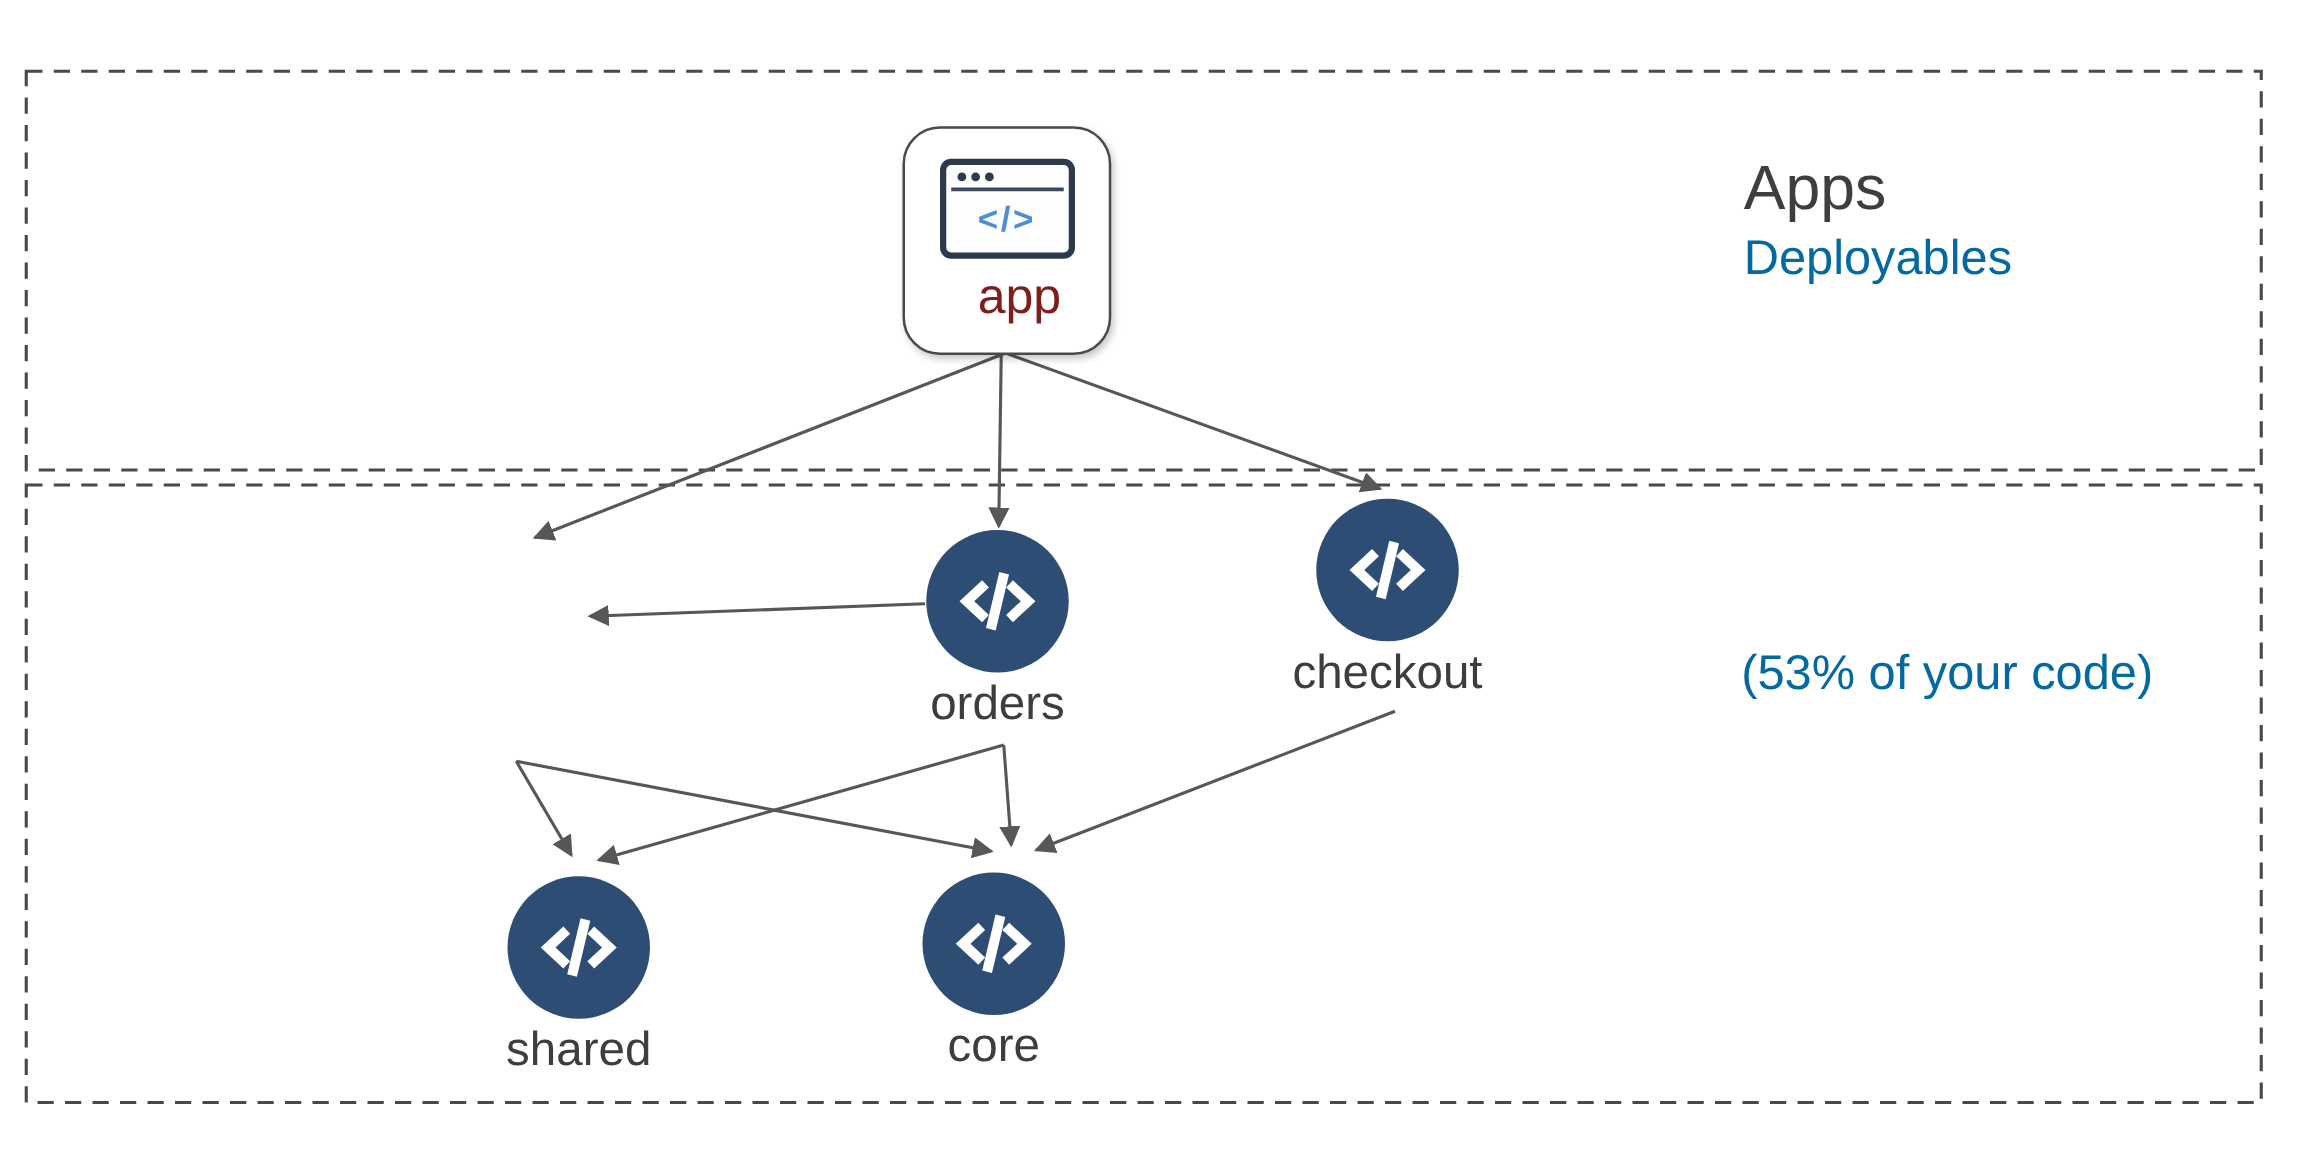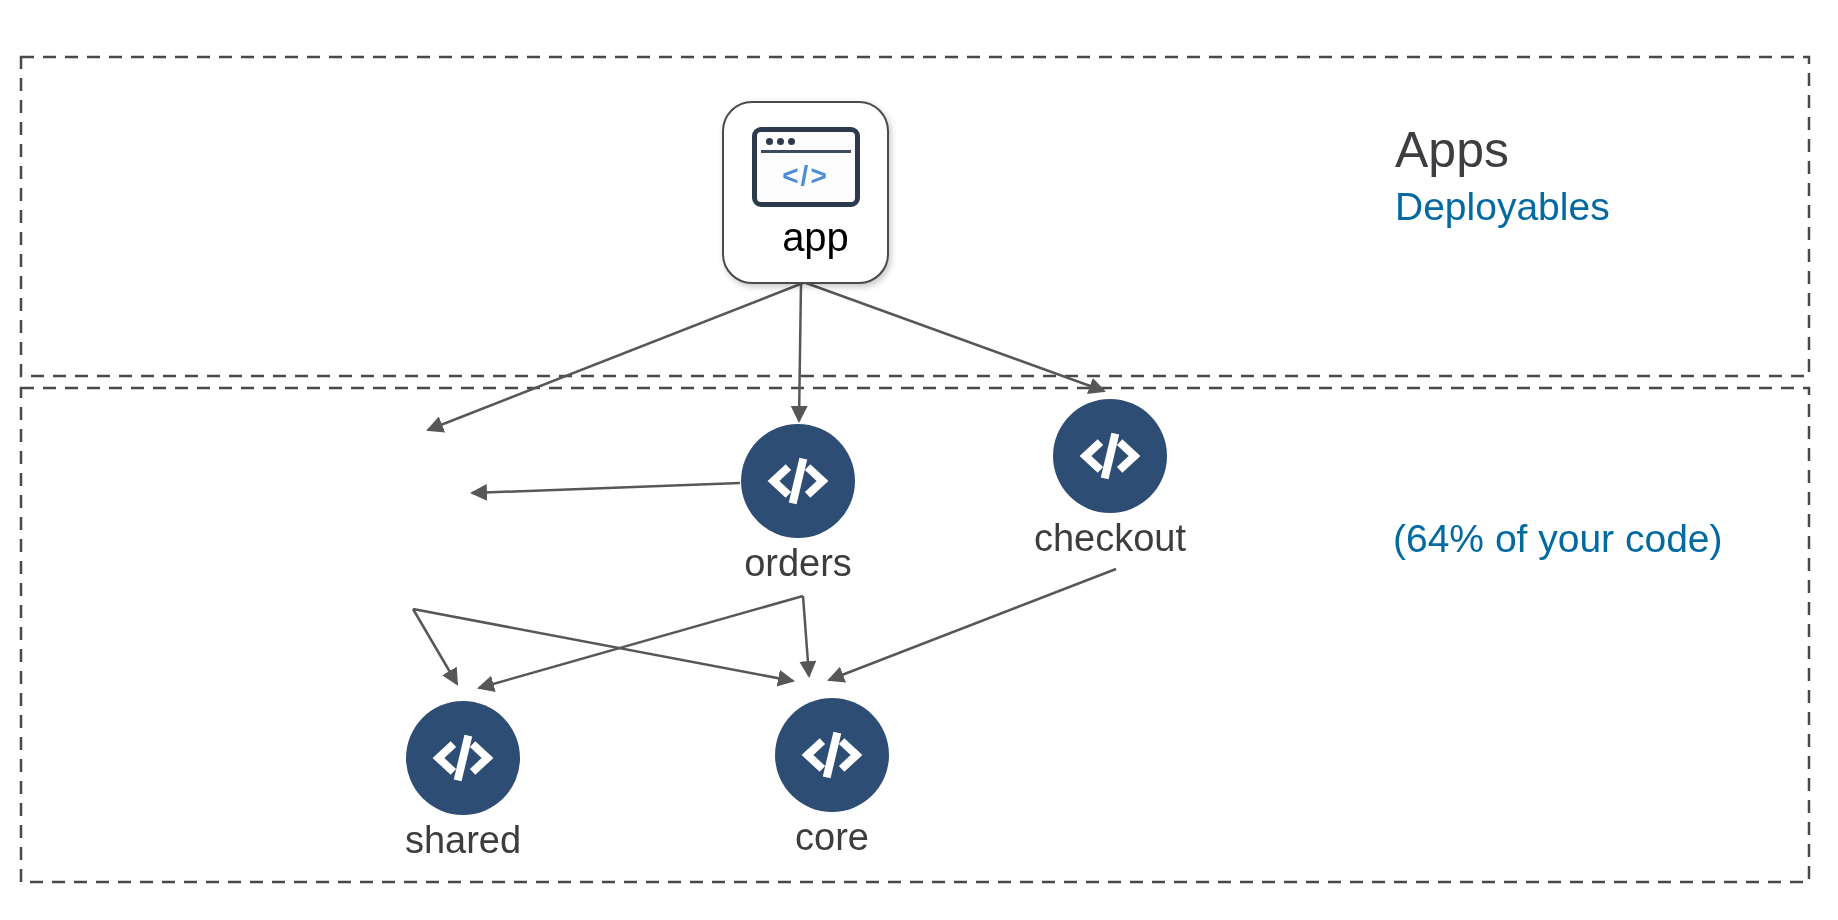--- a/index.html
+++ b/index.html
@@ -66,21 +66,21 @@
     color: #4d8ed4;
     font-weight: bold;
     font-size: 28px;
     letter-spacing: 2px;
     text-align: center;
     margin-top: 7px;
   }
   .app-label {
     margin-top: 8px;
     font-size: 40px;
-    color: #000000;
+    color: #7f1d1d;
     margin-left: 20px;
   }
 
   
   .lib-node {
     position: absolute;
     width: 114px;
     height: 114px;
   }
   .lib-circle {
@@ -98,21 +98,21 @@
     left: 50%;
     transform: translateX(-50%);
     white-space: nowrap;
     font-size: 38px;
     color: #3d3d3d;
   }
   #node-products { left: 351px; top: 433px; }
   #node-orders   { left: 741px; top: 424px; }
   #node-checkout { left: 1053px; top: 399px; }
   #node-shared   { left: 406px; top: 701px; }
-  #node-core     { left: 775px; top: 698px; }
+  #node-core     { left: 738px; top: 698px; }
 
   
   .section-label {
     position: absolute;
     color: #3e3e42;
   }
   #apps-label { left: 1395px; top: 122px; }
   #libs-label { left: 1393px; top: 512px; }
   .section-title {
     font-size: 50px;
@@ -210,16 +210,16 @@
     </div>
     <div class="lib-label">core</div>
   </div>
 
   <div class="section-label" id="apps-label">
     <div class="section-title">Apps</div>
     <div class="section-subtitle">Deployables</div>
   </div>
 
   <div class="section-label" id="libs-label">
-    <div class="section-subtitle">(64% of your code)</div>
+    <div class="section-subtitle">(53% of your code)</div>
   </div>
 
 </div>
 
 </body></html>

